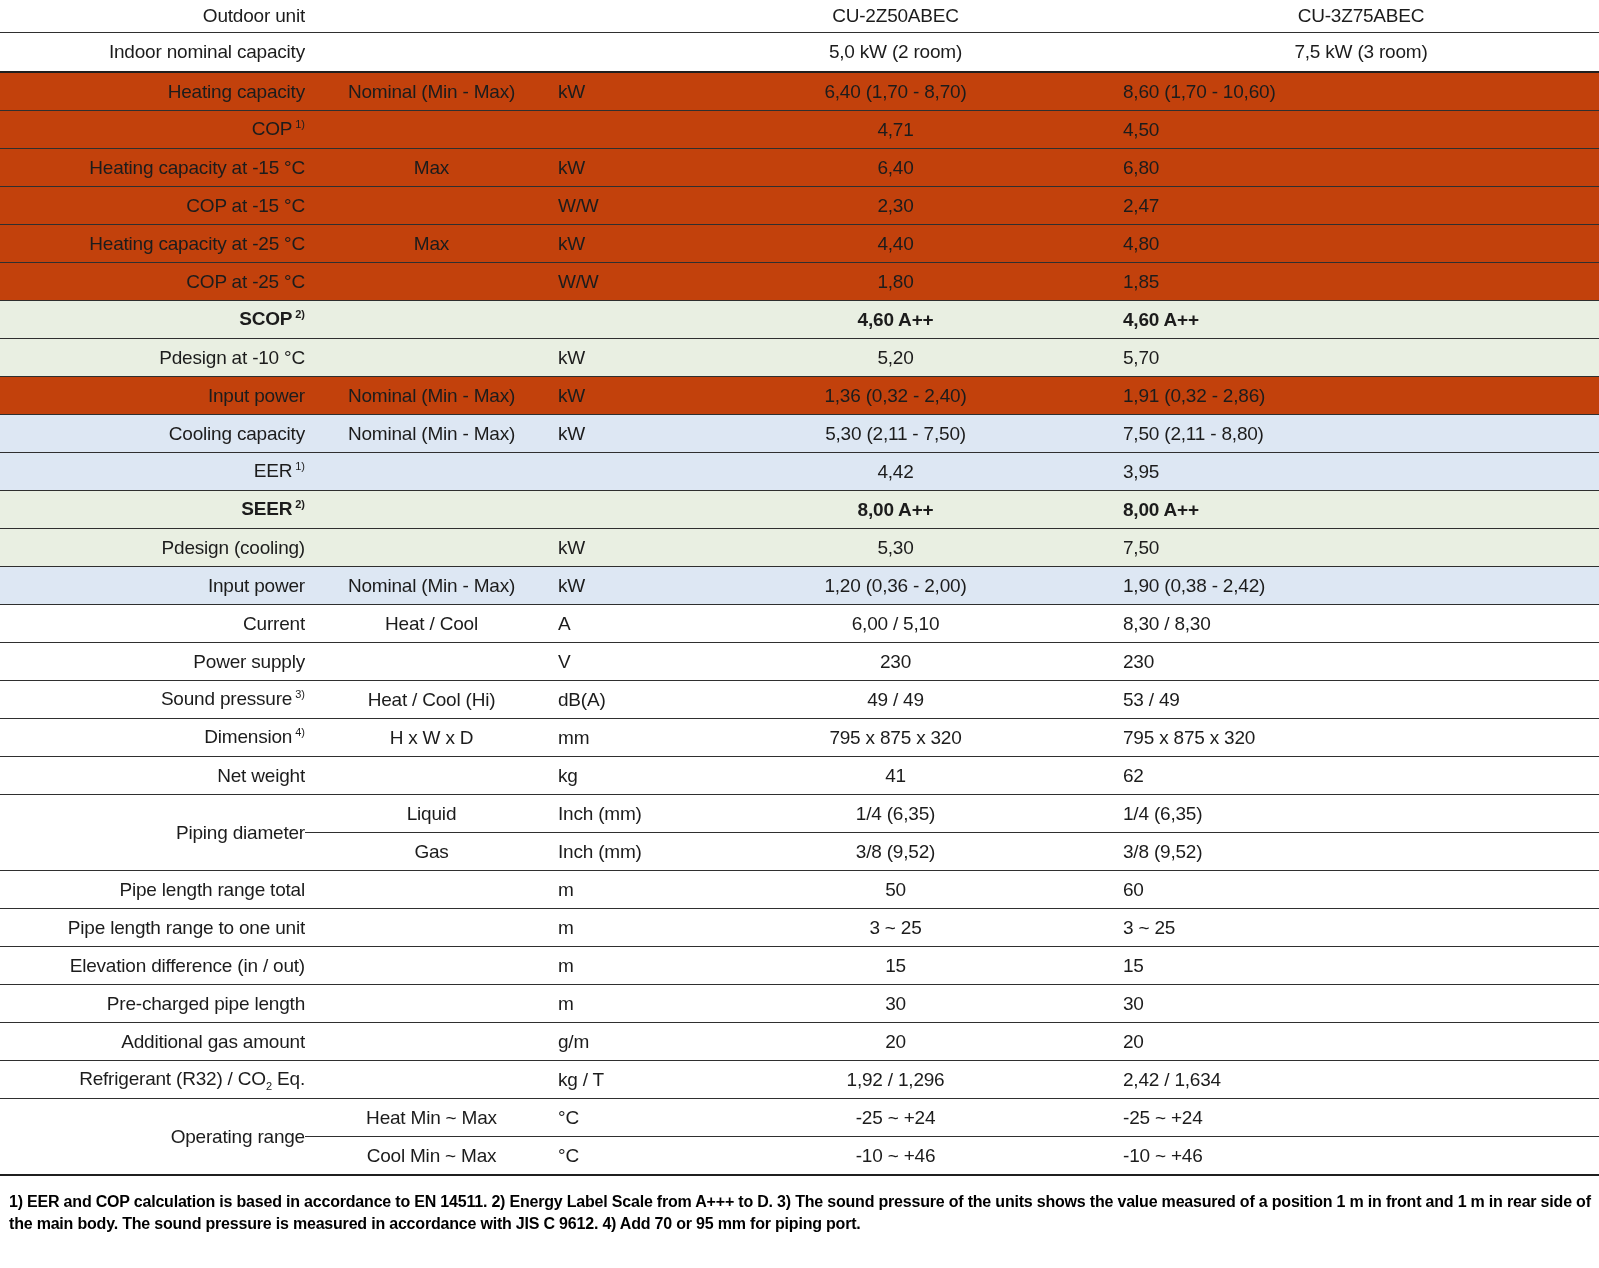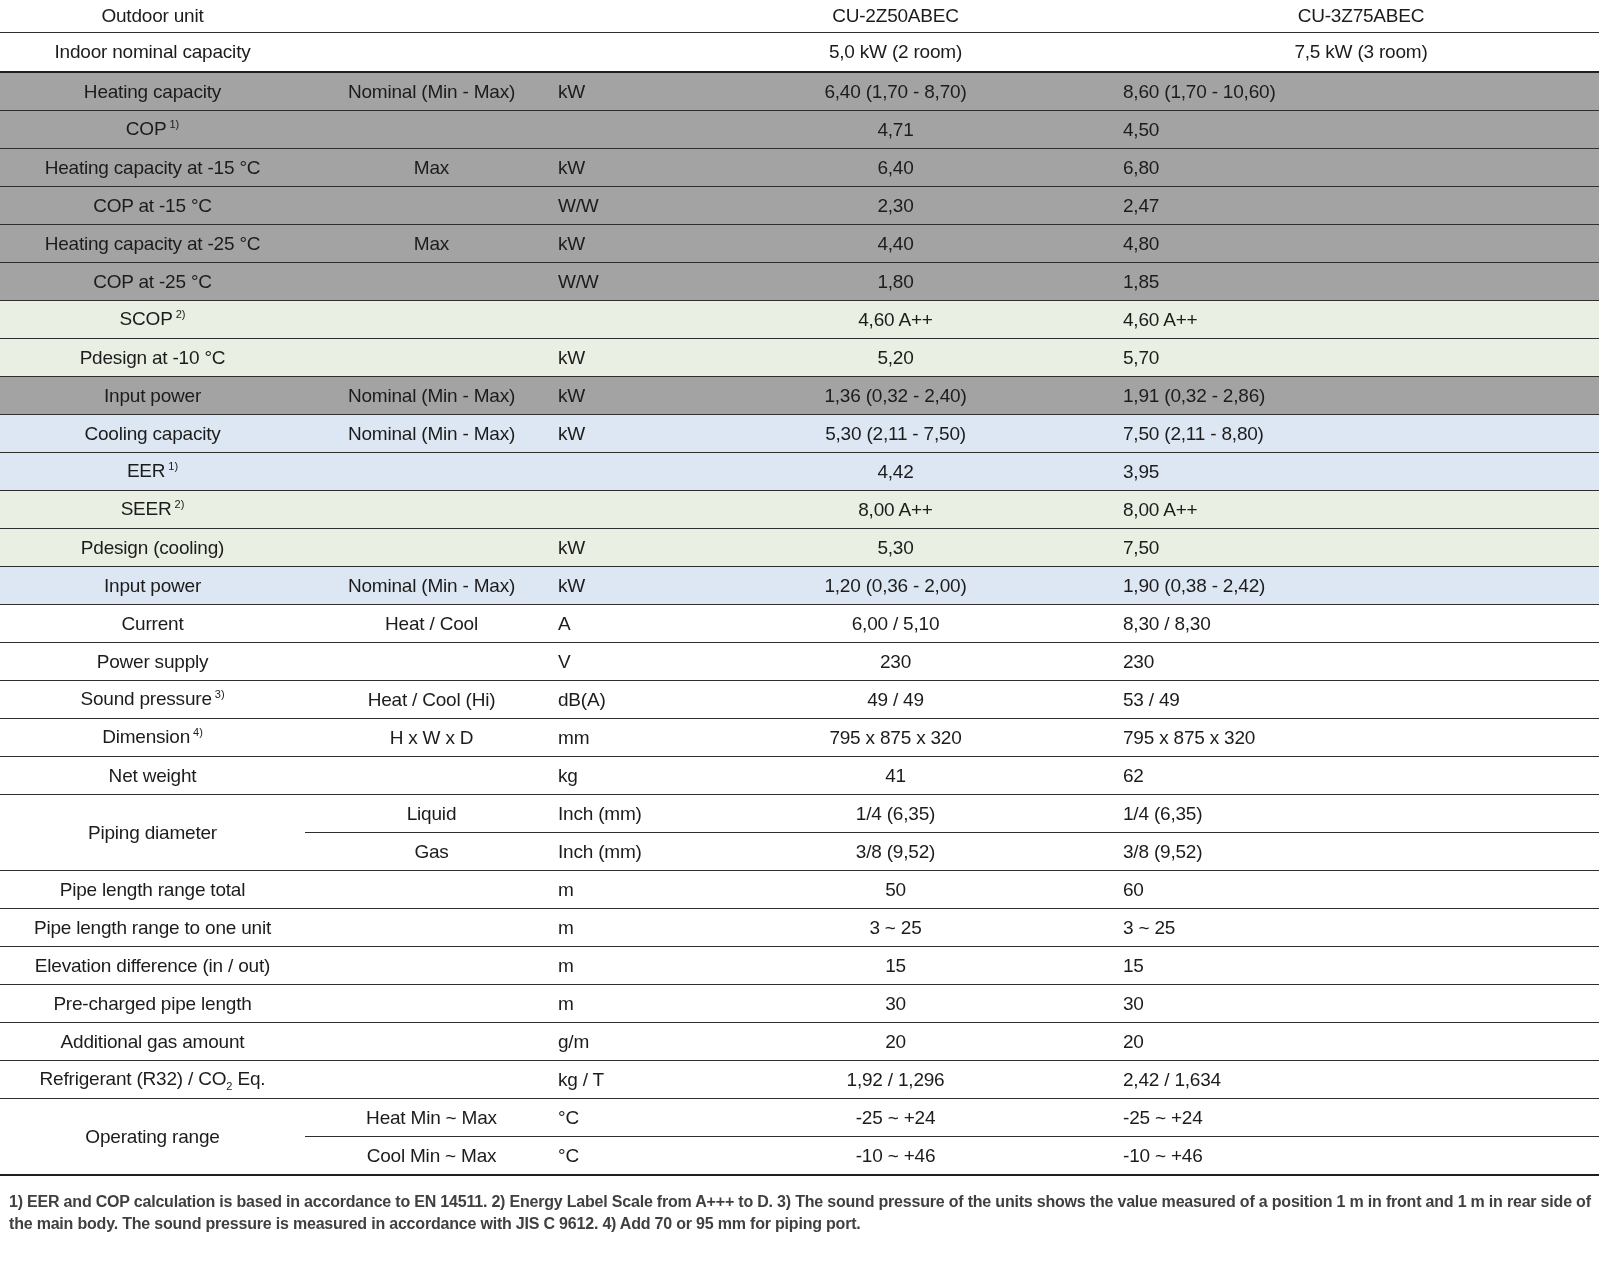--- a/index.html
+++ b/index.html
@@ -10,41 +10,41 @@
   }
   .spec-table{
     width:1599px;border-collapse:collapse;table-layout:fixed;
     border-bottom:2px solid #1f1f1f;
   }
   .spec-table td,.spec-table th{
     font-size:19px;font-weight:400;vertical-align:middle;
     padding:0;height:37px;letter-spacing:-0.2px;white-space:nowrap;
     overflow:hidden;
   }
-  .c1{text-align:center;padding-left:14px;}
+  .c1{text-align:right;padding-left:14px;}
   .c2{text-align:center;}
   .c3{text-align:left;}
   .c4{text-align:center;}
   .c5{padding-right:48px;}
   thead th{text-align:left;font-weight:700;}
   thead .hr1 th{height:32px;border-bottom:1px solid #2f2f2f;}
   thead .hr2 th{height:38px;border-bottom:2px solid #1f1f1f;}
   thead th.c4,thead th.c5{text-align:center;}
   tbody td{border-top:1px solid #2f2f2f;}
   tbody tr:first-child td{border-top:none;}
-  .bg-peach{background:#a3a3a3;}
+  .bg-peach{background:#c2410c;}
   .bg-green{background:#e9efe2;}
   .bg-blue{background:#dde7f3;}
   .bg-white{background:#ffffff;}
-  tr.bold td{font-weight:400;}
+  tr.bold td{font-weight:700;}
   sup.fn{font-size:11px;vertical-align:super;margin-left:3px;letter-spacing:0;}
   sub.sb{font-size:11px;letter-spacing:0;}
   .footnote{
     margin:15px 0 0 9px;width:1582px;
-    font-size:16px;font-weight:700;line-height:1.4;color:#404040;
+    font-size:16px;font-weight:700;line-height:1.4;color:#000000;
     letter-spacing:-0.2px;
   }
 </style>
 </head>
 <body>
 
 <table class="spec-table">
   <colgroup>
     <col style="width:305px">
       <col style="width:253px">

